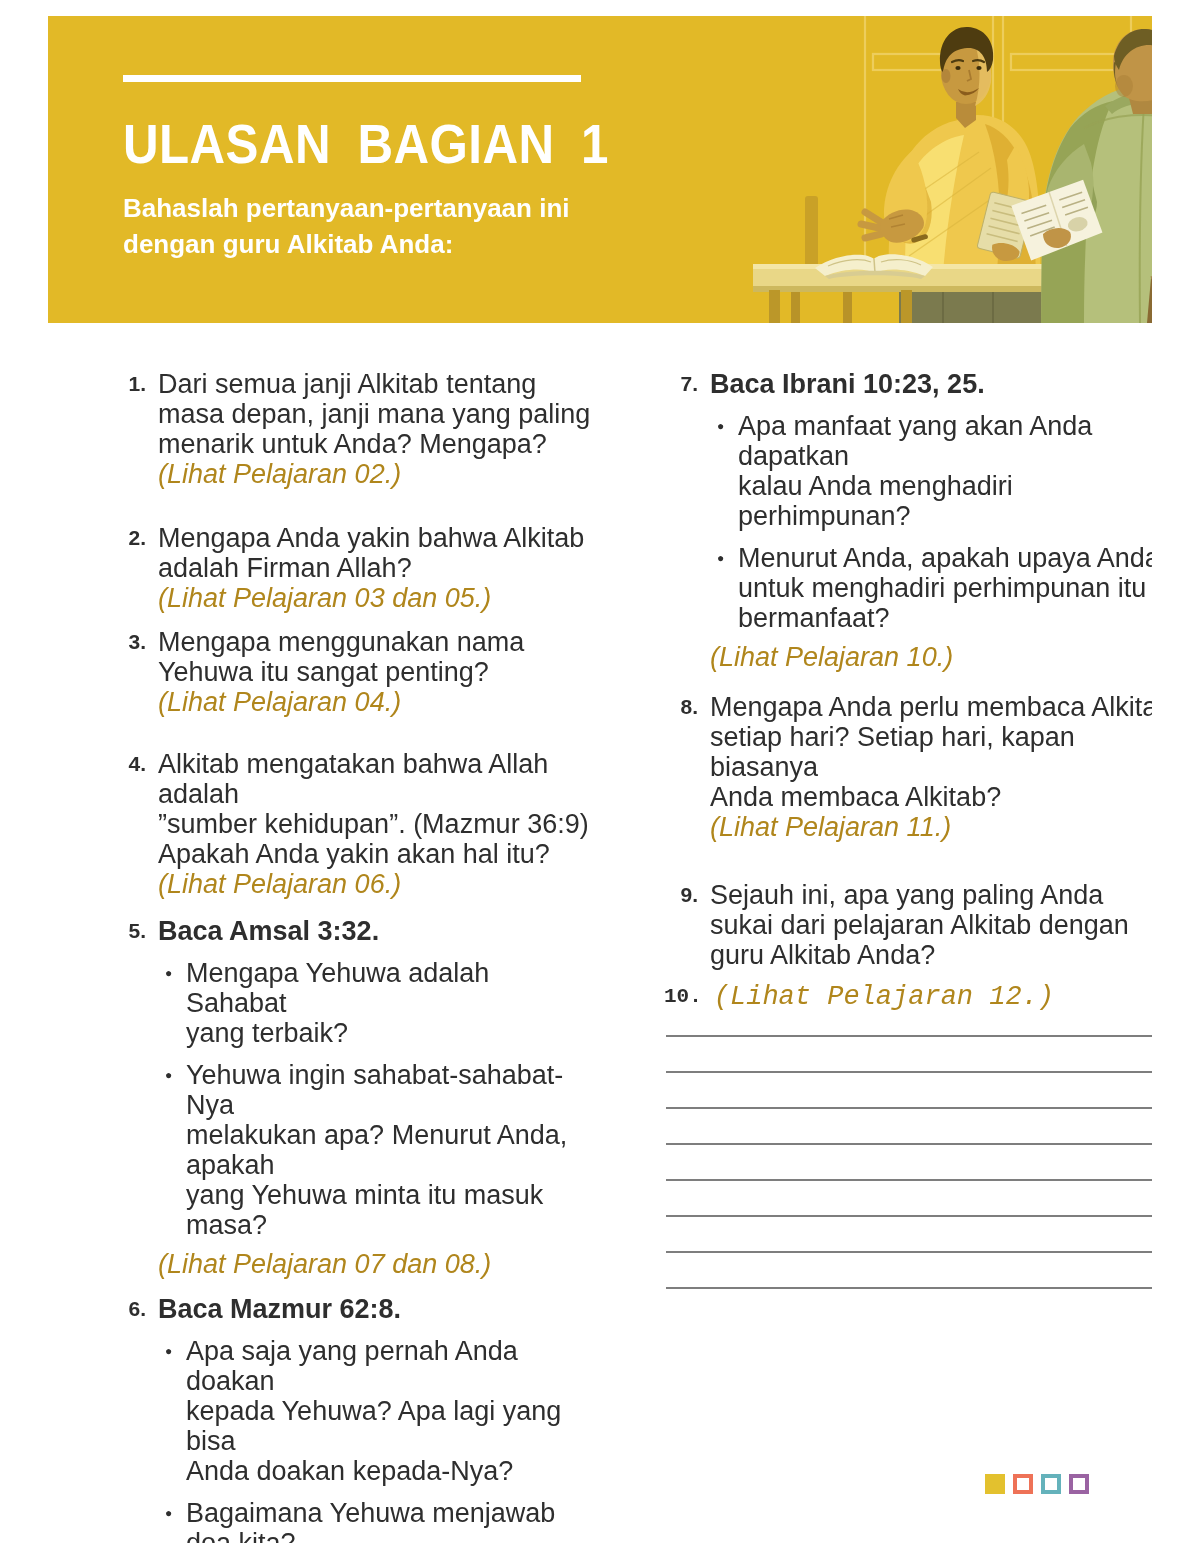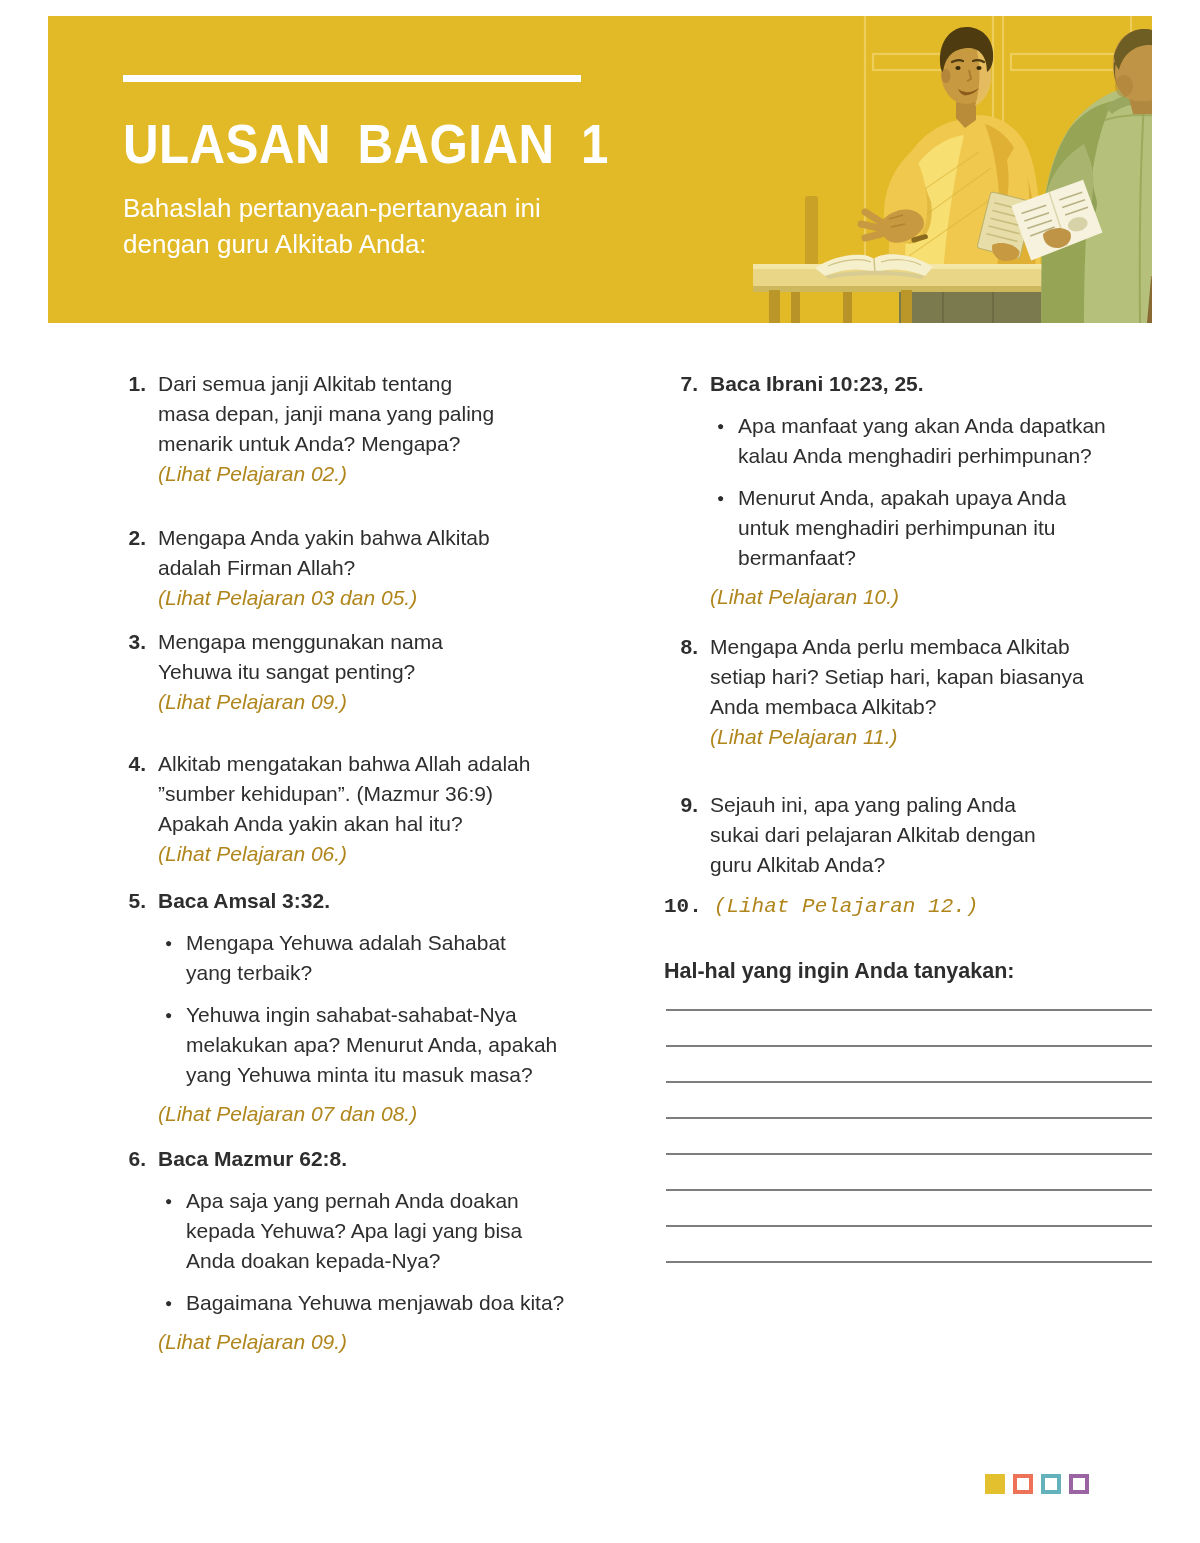--- a/index.html
+++ b/index.html
@@ -6,32 +6,32 @@
   body{font-family:"Liberation Sans", sans-serif;color:#2e2e2e;}
   .page{position:relative;width:1104px;height:1543px;margin:16px auto;background:#ffffff;overflow:hidden;}
 
   
   .header{position:absolute;left:0;top:0;width:1200px;height:307px;background:#e2b927;}
   .illustration{position:absolute;right:0;top:0;width:495px;height:307px;display:block;}
   .header-inner{position:absolute;left:75px;top:59px;z-index:2;}
   .rule{width:458px;height:7px;background:#ffffff;}
   .page-title{margin:36px 0 0 0;font-size:56px;line-height:52px;font-weight:bold;color:#ffffff;
     letter-spacing:.5px;word-spacing:14px;transform:scaleX(.88);transform-origin:0 50%;white-space:nowrap;}
-  .page-subtitle{margin:20px 0 0 0;font-size:26px;line-height:36px;font-weight:normal;color:#ffffff;
+  .page-subtitle{margin:20px 0 0 0;font-size:26px;line-height:36px;font-weight:bold;color:#ffffff;
     white-space:pre-line;}
 
   
   .col{position:absolute;top:353px;}
   .col-left{left:73px;width:470px;}
   .col-right{left:616px;width:524px;}
   .q{display:flex;}
   .q .num{flex:0 0 25px;text-align:right;font-weight:bold;font-size:21px;line-height:30px;}
   .col-right .q .num{flex:0 0 34px;}
   .q .qbody{flex:1;margin-left:12px;}
-  .qbody p{margin:0;font-size:21px;line-height:30px;white-space:pre-line;}
+  .qbody p{margin:0;font-size:27px;line-height:30px;white-space:pre-line;}
   .qbody .lead{font-weight:bold;}
   .bullet{display:flex;margin-top:12px;}
   .bullet .dot{flex:0 0 28px;padding-left:7px;box-sizing:border-box;font-size:12px;line-height:30px;}
   .ref{color:#b0861c;font-style:italic;}
   .ref-gap{margin-top:9px !important;}
 
   .col-left .q:nth-child(2){margin-top:34px;}
   .col-left .q:nth-child(3){margin-top:14px;}
   .col-left .q:nth-child(4){margin-top:32px;}
   .col-left .q:nth-child(5){margin-top:17px;}
@@ -182,21 +182,21 @@
           <p class="qtext">Mengapa Anda yakin bahwa Alkitab
 adalah Firman Allah?</p>
           <p class="ref">(Lihat Pelajaran 03 dan 05.)</p>
         </div>
       </div>
       <div class="q">
         <span class="num">3.</span>
         <div class="qbody">
           <p class="qtext">Mengapa menggunakan nama
 Yehuwa itu sangat penting?</p>
-          <p class="ref">(Lihat Pelajaran 09.)</p>
+          <p class="ref">(Lihat Pelajaran 04.)</p>
         </div>
       </div>
       <div class="q">
         <span class="num">4.</span>
         <div class="qbody">
           <p class="qtext">Alkitab mengatakan bahwa Allah adalah
 ”sumber kehidupan”. (Mazmur 36:9)
 Apakah Anda yakin akan hal itu?</p>
           <p class="ref">(Lihat Pelajaran 06.)</p>
         </div>
@@ -274,21 +274,20 @@
 sukai dari pelajaran Alkitab dengan
 guru Alkitab Anda?</p>
         </div>
       </div>
       <div class="q">
         <span class="num">10.</span>
         <div class="qbody">
           <p class="ref">(Lihat Pelajaran 12.)</p>
         </div>
       </div>
-      <p class="notes-heading">Hal-hal yang ingin Anda tanyakan:</p>
       <div class="notes-lines">
         <div class="note-line"></div>
         <div class="note-line"></div>
         <div class="note-line"></div>
         <div class="note-line"></div>
         <div class="note-line"></div>
         <div class="note-line"></div>
         <div class="note-line"></div>
         <div class="note-line"></div>
       </div>

